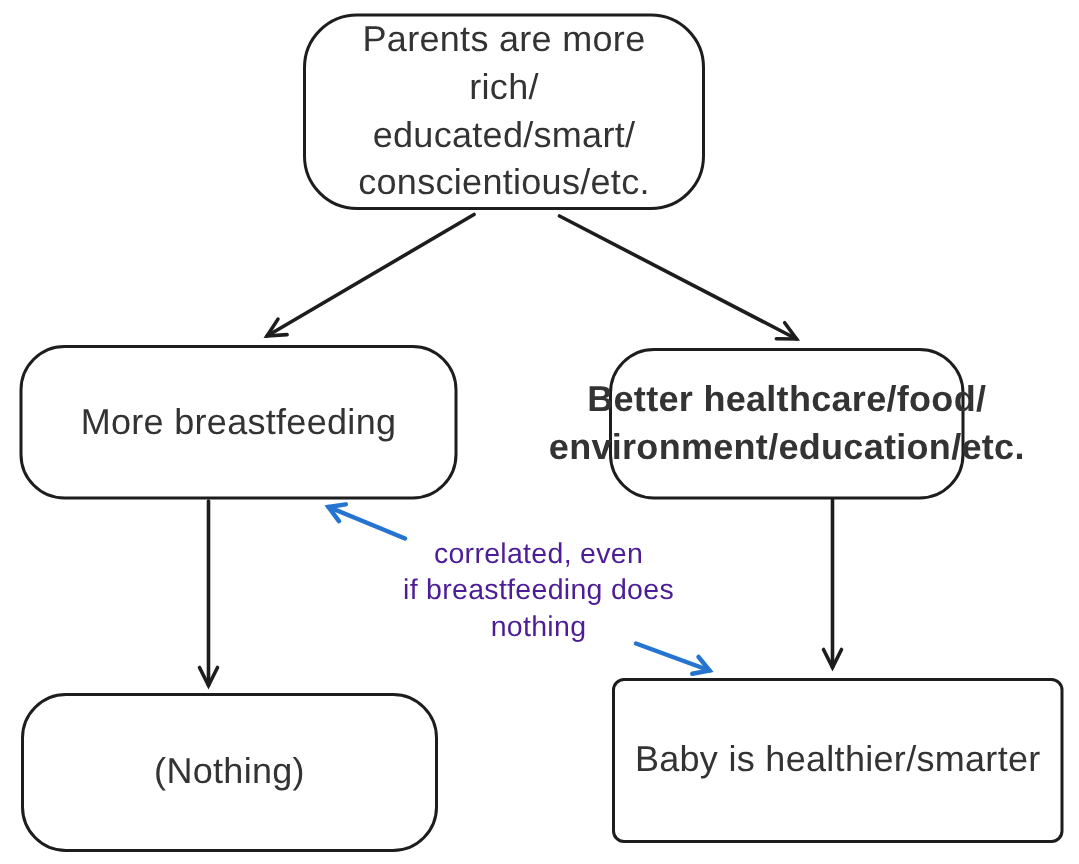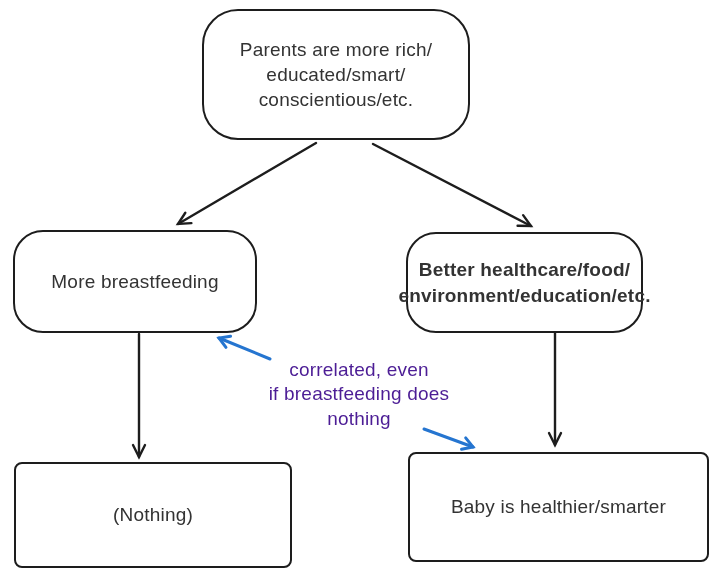--- a/index.html
+++ b/index.html
@@ -20,30 +20,30 @@
     box-sizing: border-box;
     border: 2.5px solid #1d1d1d;
     background: #ffffff;
     display: flex;
     align-items: center;
     justify-content: center;
     text-align: center;
     padding: 6px 12px;
   }
   .node .label {
-    font-size: 19px;
+    font-size: 24px;
     line-height: 1.32;
     color: #333333;
     white-space: pre-line;
     letter-spacing: 0.2px;
   }
   .node-parents       { left: 202px; top: 9px;   width: 268px; height: 131px; border-radius: 36px; }
-  .node-breastfeeding { left: 13px;  top: 230px; width: 244px; height: 103px; border-radius: 30px; }
+  .node-breastfeeding { left: 13px;  top: 230px; width: 292px; height: 103px; border-radius: 30px; }
   .node-healthcare    { left: 406px; top: 232px; width: 237px; height: 101px; border-radius: 30px; font-weight: bold; }
-  .node-nothing       { left: 14px;  top: 462px; width: 278px; height: 106px; border-radius: 8px; }
+  .node-nothing       { left: 14px;  top: 462px; width: 278px; height: 106px; border-radius: 30px; }
   .node-baby          { left: 408px; top: 452px; width: 301px; height: 110px; border-radius: 8px; }
   .annotation {
     position: absolute;
     left: 229px;
     top: 358px;
     width: 260px;
     text-align: center;
     font-size: 19px;
     line-height: 1.28;
     color: #4c1d95;

